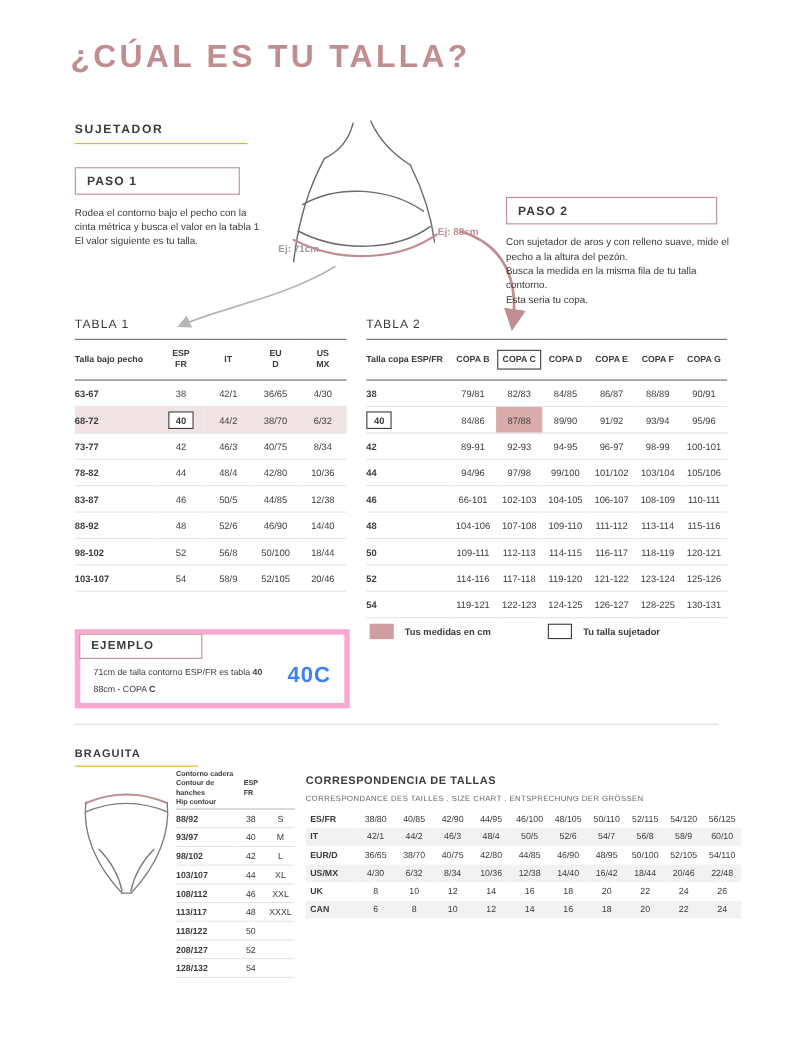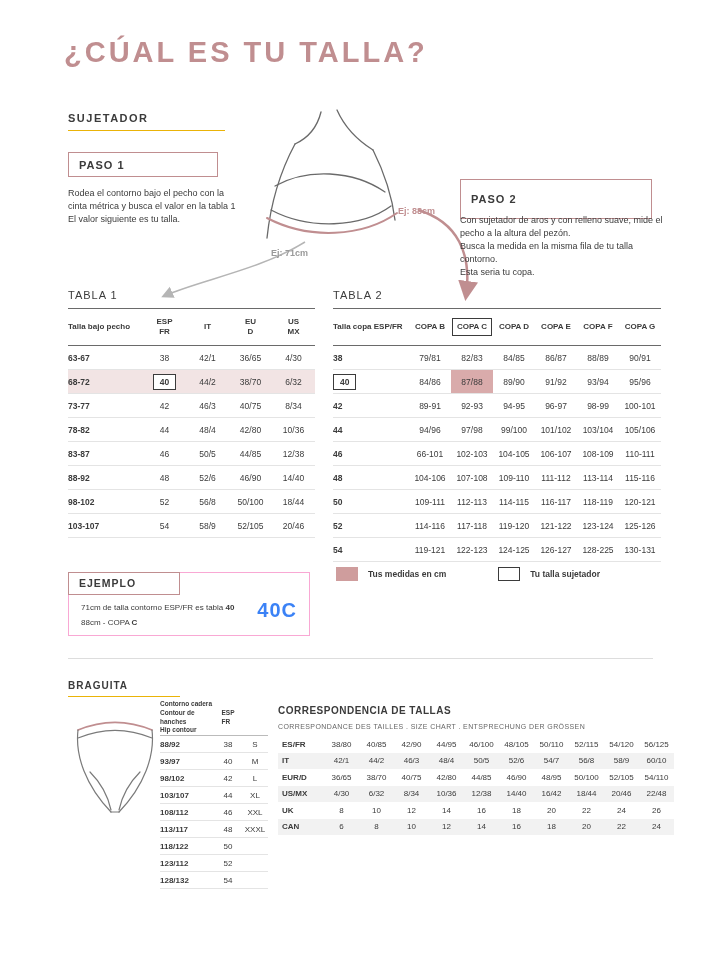--- a/index.html
+++ b/index.html
@@ -9,28 +9,28 @@
   .page-title{position:absolute;left:64px;top:36px;margin:0;font-size:29px;font-weight:bold;
               letter-spacing:3px;color:#c08e90;}
 
   .section-heading{position:absolute;font-weight:bold;color:#3b3b3b;border-bottom:1px solid #eab308;}
   .sujetador-heading{left:68px;top:112px;width:157px;font-size:11px;letter-spacing:1.5px;padding-bottom:6px;}
   .braguita-heading{left:68px;top:680px;width:112px;font-size:10px;letter-spacing:1px;padding-bottom:5px;}
 
   .paso-box{position:absolute;border:1px solid #c08e90;display:flex;align-items:center;
             padding-left:10px;font-size:11px;font-weight:bold;letter-spacing:1px;box-sizing:border-box;}
   .paso1-box{left:68px;top:152px;width:150px;height:25px;}
-  .paso2-box{left:460px;top:179px;width:192px;height:40px;}
+  .paso2-box{left:460px;top:179px;width:192px;height:25px;}
 
   .paso-text{position:absolute;margin:0;font-size:9px;line-height:1.45;white-space:pre-line;}
   .paso1-text{left:68px;top:187px;width:172px;}
   .paso2-text{left:460px;top:214px;width:212px;}
 
   .ej-label{position:absolute;font-size:9px;font-weight:bold;}
-  .ej-71{left:253px;top:248px;color:#9a9a9a;margin-left:18px;}
+  .ej-71{left:253px;top:221px;color:#9a9a9a;}
   .ej-88{left:386px;top:206px;color:#c08e90;margin-left:12px;}
 
   svg{position:absolute;}
   .bra-svg{left:235px;top:106px;}
   .arrows-svg{left:100px;top:192px;}
   .panty-svg{left:70px;top:714px;}
 
   .table-title{position:absolute;font-size:11px;font-weight:normal;letter-spacing:1px;}
   .tabla1-title{left:68px;top:289px;}
   .tabla2-title{left:333px;top:289px;}
@@ -50,21 +50,21 @@
   .cell-pink{background:#d9abab;}
   .cell-boxed{display:inline-block;border:1.5px solid #3b3b3b;background:#fff;padding:2px 6px;font-weight:bold;}
   th .cell-boxed{padding:3px 4px;}
 
   .legend{position:absolute;left:336px;top:567px;display:flex;align-items:center;
           font-size:8.5px;font-weight:bold;color:#3b3b3b;}
   .swatch{width:22px;height:14px;display:inline-block;margin-right:10px;}
   .swatch-pink{background:#cf9d9d;}
   .swatch-boxed{background:#fff;border:1.5px solid #3b3b3b;margin-left:52px;box-sizing:border-box;}
 
-  .ejemplo-box{position:absolute;left:68px;top:572px;width:240px;height:62px;border:1px solid #f9a8d4;}
+  .ejemplo-box{position:absolute;left:68px;top:572px;width:240px;height:62px;border:5px solid #f9a8d4;}
   .ejemplo-label{position:absolute;left:-1px;top:-1px;width:112px;height:23px;border:1px solid #c08e90;
                  background:#fff;box-sizing:border-box;line-height:21px;padding-left:10px;
                  font-size:10.5px;font-weight:bold;letter-spacing:1px;color:#3b3b3b;}
   .ejemplo-lines{position:absolute;left:12px;top:28px;font-size:8px;line-height:1.85;color:#3b3b3b;}
   .ejemplo-lines b{font-weight:bold;}
   .ejemplo-size{position:absolute;right:12px;top:26px;font-size:20px;font-weight:bold;
                 letter-spacing:1px;color:#3b82f6;}
 
   .divider{position:absolute;left:68px;top:658px;width:585px;height:0;border-top:1px solid #ddd;}
 
@@ -404,21 +404,21 @@
           <td><span>113/117</span></td>
           <td><span>48</span></td>
           <td><span>XXXL</span></td>
         </tr>
         <tr>
           <td><span>118/122</span></td>
           <td><span>50</span></td>
           <td><span></span></td>
         </tr>
         <tr>
-          <td><span>123/112</span></td>
+          <td><span>208/127</span></td>
           <td><span>52</span></td>
           <td><span></span></td>
         </tr>
         <tr>
           <td><span>128/132</span></td>
           <td><span>54</span></td>
           <td><span></span></td>
         </tr>
       </tbody>
   </table>

